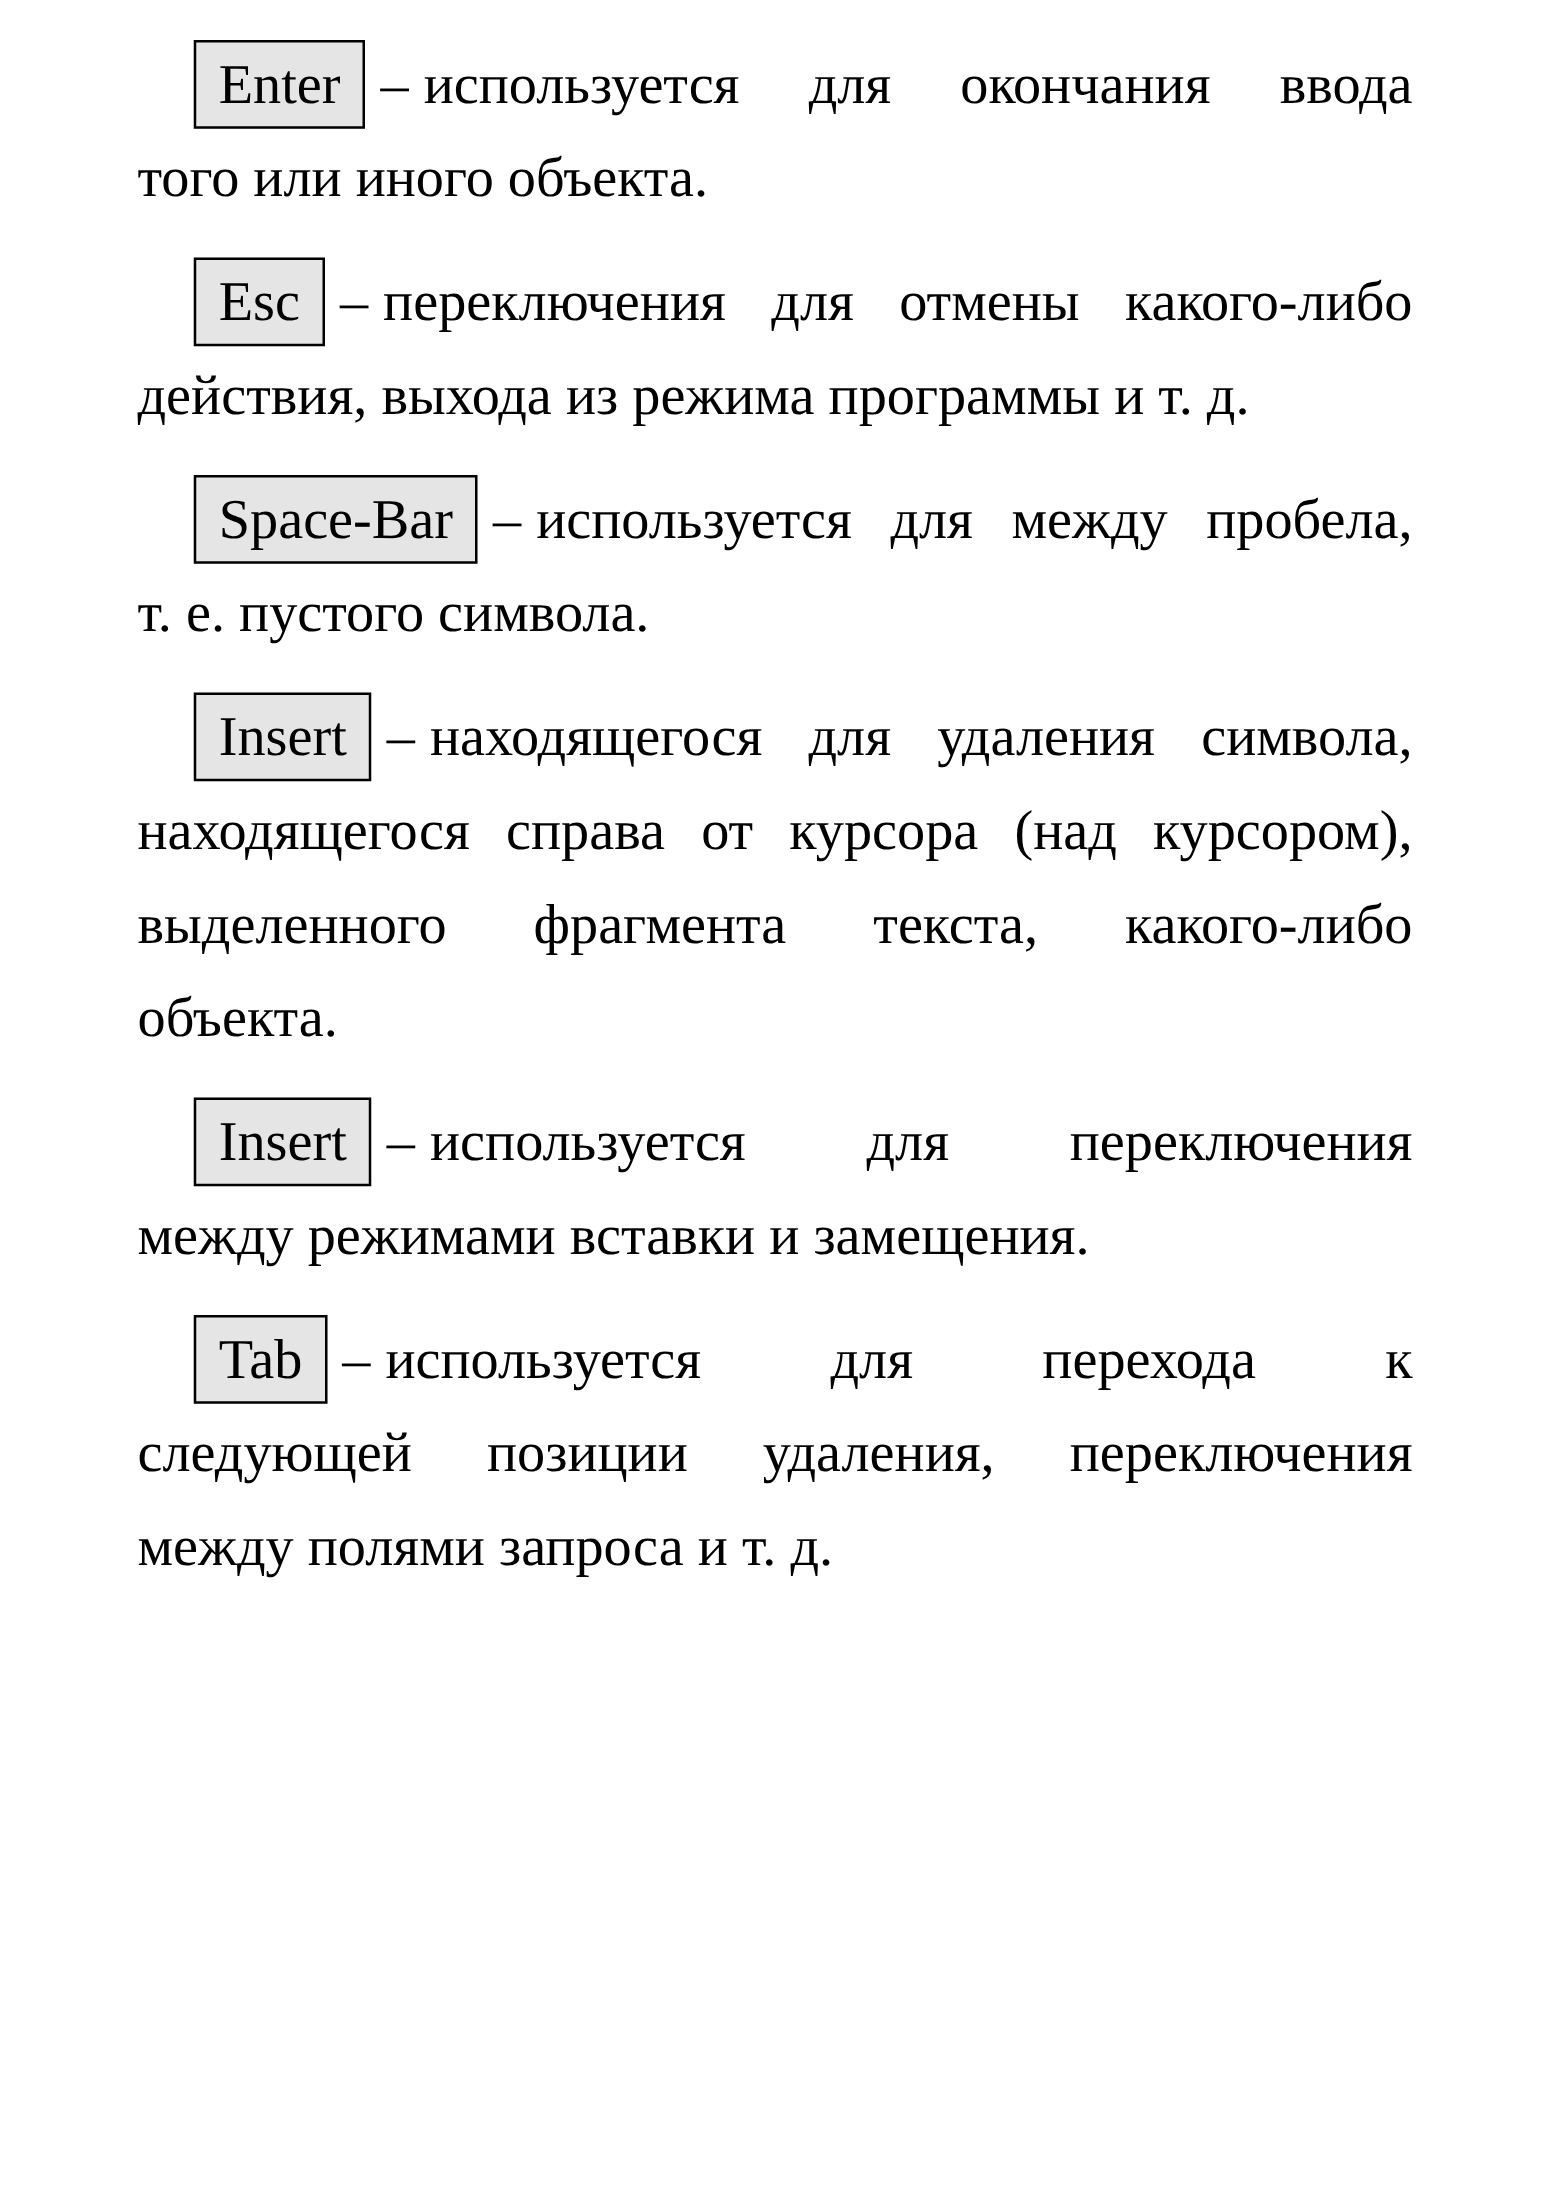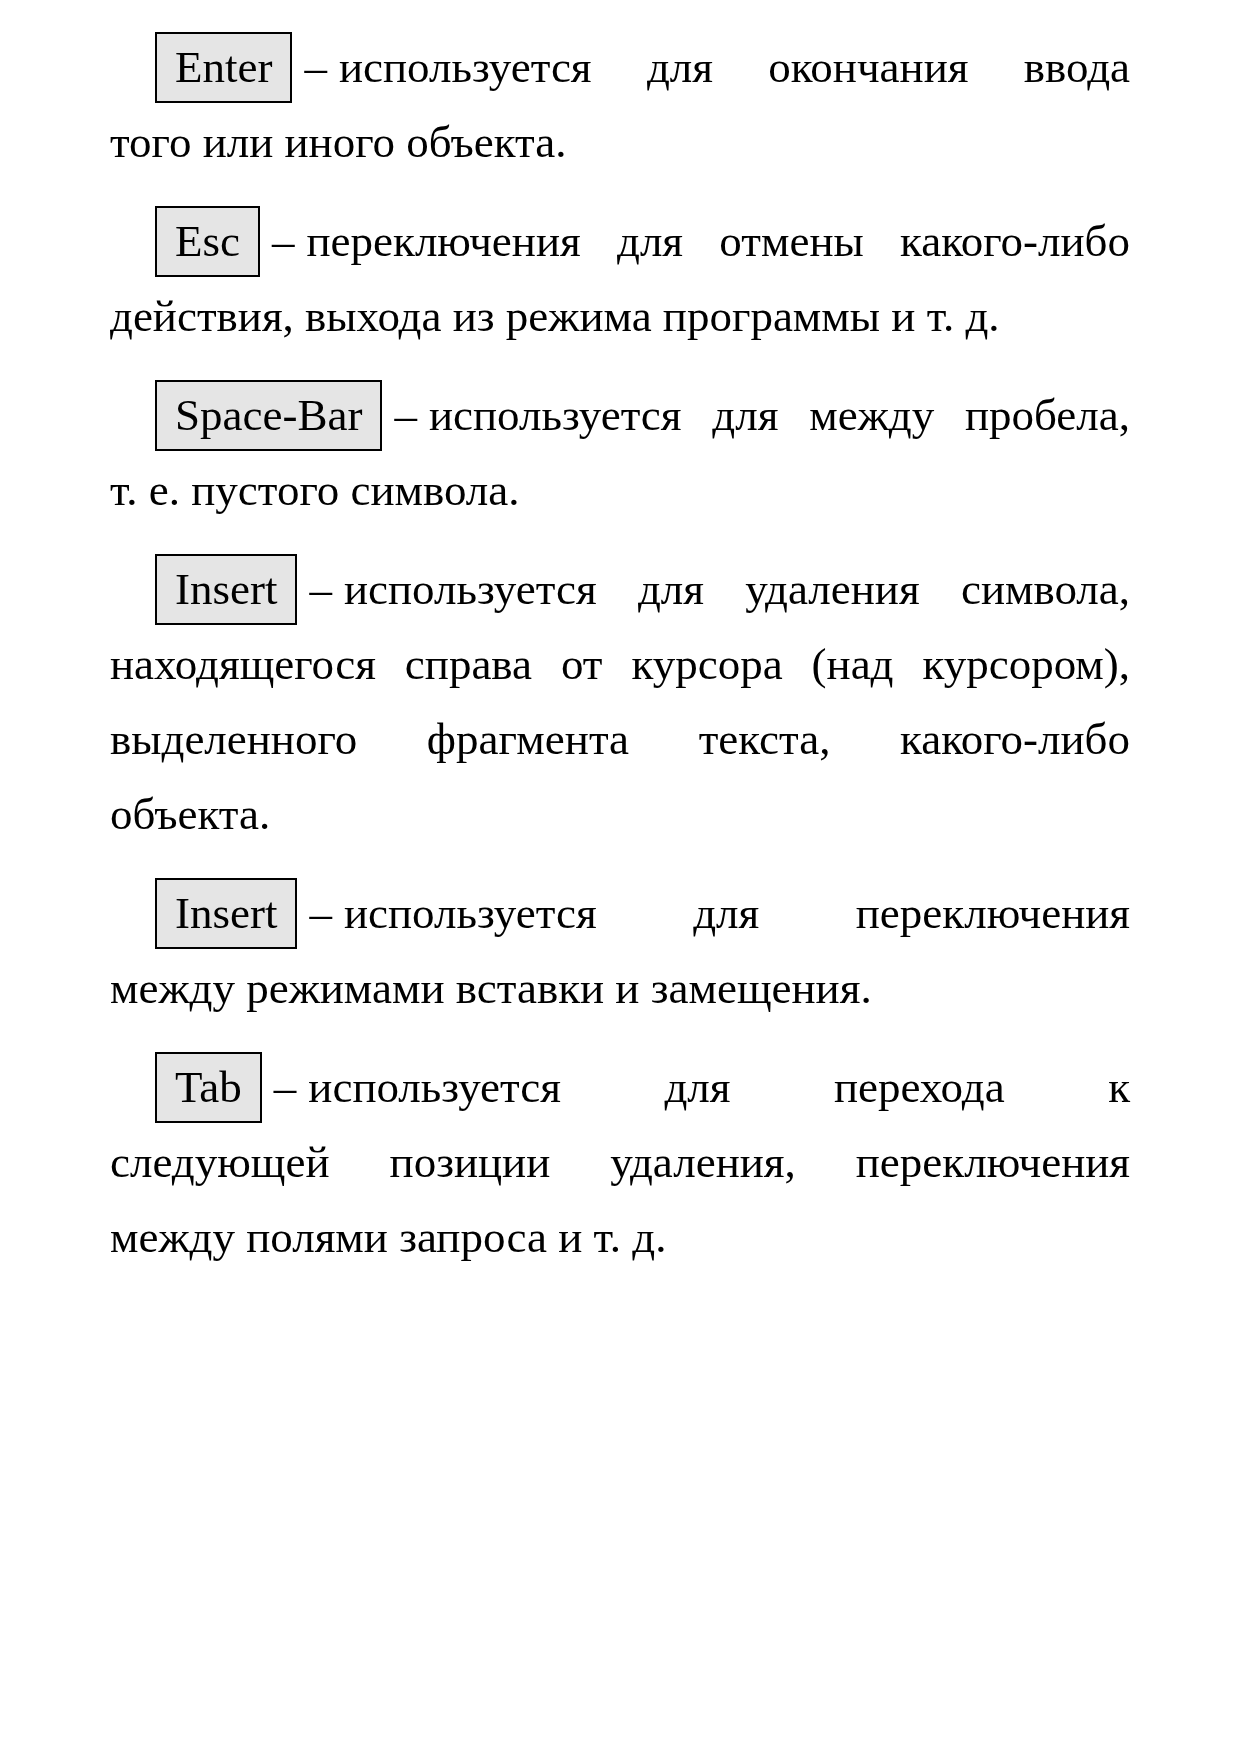--- a/index.html
+++ b/index.html
@@ -68,21 +68,21 @@
   <div class="entry">
     <div class="line first">
       <span class="keybox">Space-Bar</span><span class="dash">–</span><span>используется для между пробела,</span>
     </div>
     <div class="line last">т. е. пустого символа.</div>
   </div>
 
 
   <div class="entry">
     <div class="line first">
-      <span class="keybox">Insert</span><span class="dash">–</span><span>используется для удаления символа,</span>
+      <span class="keybox">Insert</span><span class="dash">–</span><span>находящегося для удаления символа,</span>
     </div>
     <div class="line">находящегося справа от курсора (над курсором),</div>
     <div class="line">выделенного фрагмента текста, какого-либо</div>
     <div class="line last">объекта.</div>
   </div>
 
   <div class="entry">
     <div class="line first">
       <span class="keybox">Insert</span><span class="dash">–</span><span>используется для переключения</span>
     </div>

